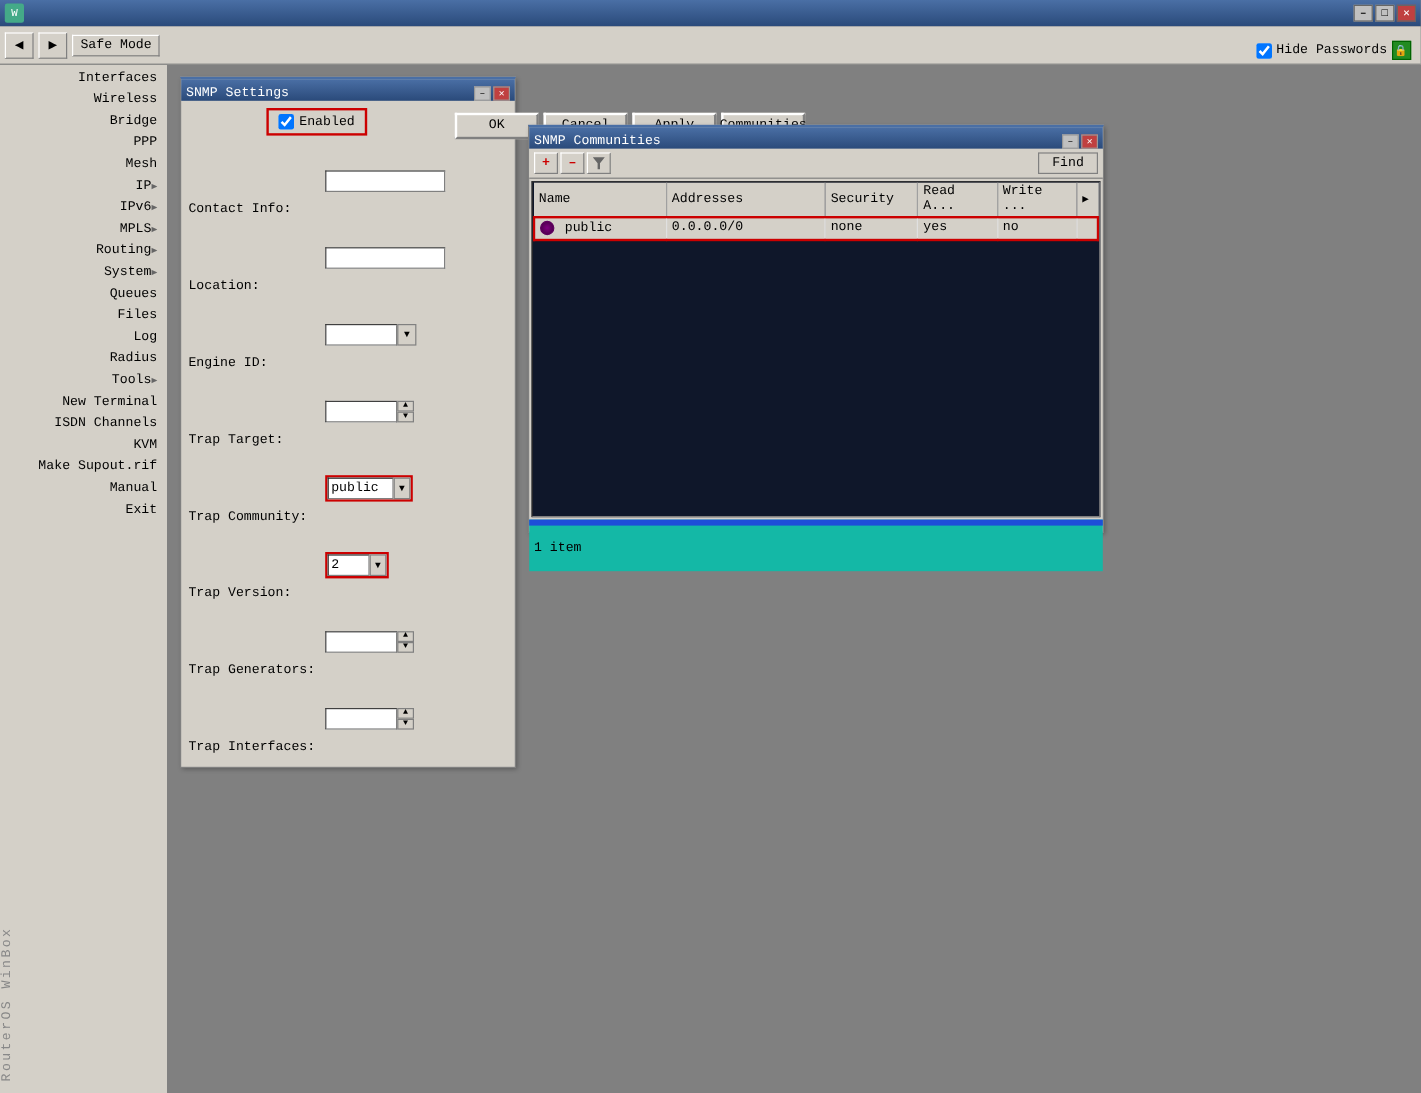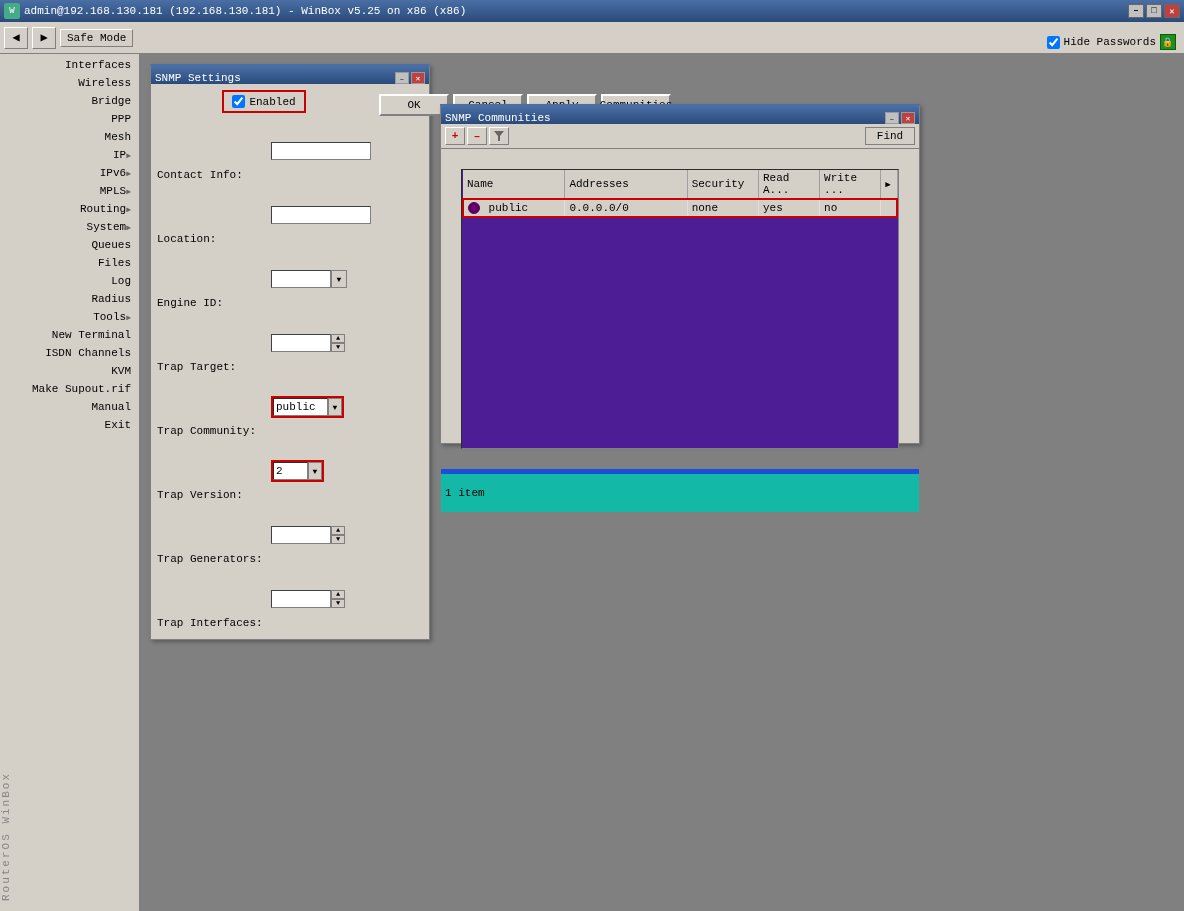--- a/index.html
+++ b/index.html
@@ -344,23 +344,23 @@
       color: #000;
       border-right: 1px solid #a0a0a0;
     }
     .communities-table td {
       padding: 2px 4px;
       border-right: 1px solid #e0e0e0;
     }
     .table-container {
       overflow-y: auto;
       height: calc(340px - 60px);
-      background: #4c1d95;
+      background: #0f172a;
       border: 1px inset #808080;
-      margin: 20px;
+      margin: 2px;
     }
     .selected-row {
       border: 2px solid #c00 !important;
       background: #d4d0c8 !important;
     }
     .selected-row td {
       background: #d4d0c8 !important;
     }
 
     .communities-status {
@@ -455,21 +455,20 @@
       font-size: 7px;
       line-height: 1;
     }
   </style>
 </head>
 <body>
 
 <div class="title-bar">
   <div class="title-bar-left">
     <div class="title-bar-icon">W</div>
-    <span>admin@192.168.130.181 (192.168.130.181) - WinBox v5.25 on x86 (x86)</span>
   </div>
   <div class="title-bar-buttons">
     <div class="tb-btn minimize">–</div>
     <div class="tb-btn maximize">□</div>
     <div class="tb-btn close">✕</div>
   </div>
 </div>
 
 <div class="toolbar">
   <div class="nav-btn">◀</div>

